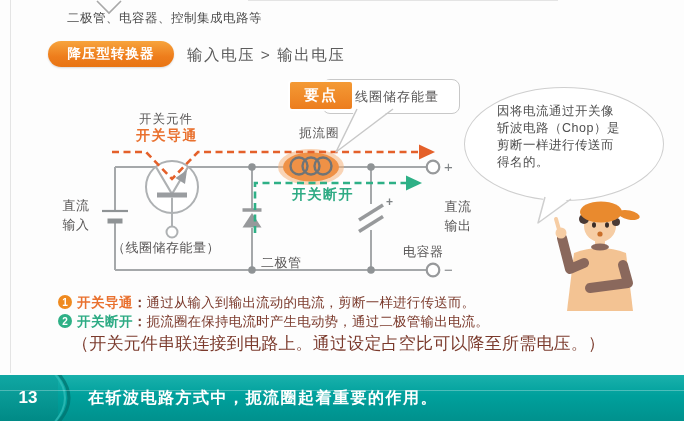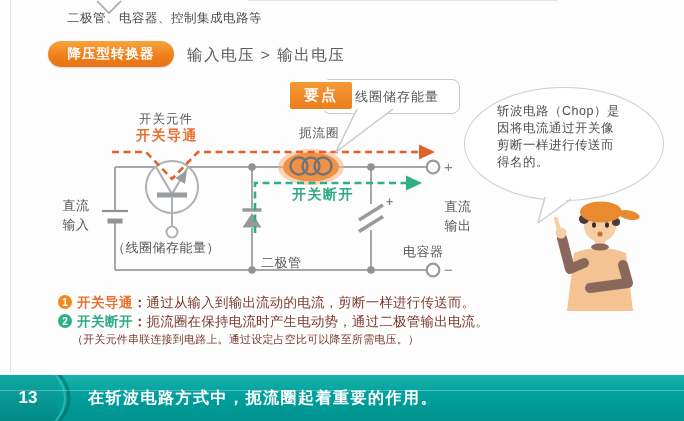--- a/index.html
+++ b/index.html
@@ -52,21 +52,21 @@
 
   
   .note-row{left:58px;display:flex;align-items:flex-start;white-space:nowrap;}
   .bullet{width:14px;height:14px;border-radius:50%;color:#fff;font-size:10px;font-weight:bold;
     display:flex;align-items:center;justify-content:center;margin:1px 5px 0 0;flex:0 0 auto;}
   .b1{background:#ef8a1f;} .b2{background:#2eb086;}
   .note-label{font-size:13.5px;font-weight:bold;letter-spacing:.5px;}
   .t1{color:#e9712f;} .t2{color:#2eab84;}
   .note-colon{color:#7b3a2c;font-weight:bold;font-size:13.5px;}
   .note-text{color:#7b3a2c;font-size:13.5px;letter-spacing:.2px;}
-  .footnote{left:72px;top:332px;color:#7b3a2c;font-size:11px;letter-spacing:.2px;white-space:nowrap;}
+  .footnote{left:72px;top:332px;color:#7b3a2c;font-size:17px;letter-spacing:.2px;white-space:nowrap;}
 
   
   .footer{left:0;top:375px;width:684px;height:46px;
     background:linear-gradient(180deg,#1ab1ac 0%,#00a09c 45%,#00918d 100%);padding-left:32px;}
   .footer-tab{position:absolute;left:0;top:0;width:58px;height:46px;
     background:linear-gradient(180deg,#10a7a3 0%,#008a86 100%);}
   .footer-gloss{position:absolute;left:0;top:15px;width:684px;height:1px;background:rgba(255,255,255,.28);}
   .page-num{position:absolute;left:0;top:0;width:56px;height:46px;display:flex;align-items:center;
     justify-content:center;color:#fff;font-size:17px;font-weight:bold;}
   .footer-text{position:absolute;left:88px;top:0;height:46px;display:flex;align-items:center;
@@ -166,22 +166,22 @@
   <div class="abs layer2 lbl ctrl-note">（线圈储存能量）</div>
   <div class="abs layer2 lbl diode-lbl">二极管</div>
   <div class="abs layer2 lbl cap-lbl">电容器</div>
   <div class="abs layer2 cap-plus">+</div>
   <div class="abs layer2 lbl dc-out">直流输出</div>
   <div class="abs layer2 out-plus">+</div>
   <div class="abs layer2 out-minus">−</div>
 
   <div class="abs layer2 bubble"></div>
   <div class="abs layer2 bubble-lines">
+    <div>因将电流通过开关像</div>
     <div>斩波电路（Chop）是</div>
-    <div>因将电流通过开关像</div>
     <div>剪断一样进行传送而</div>
     <div>得名的。</div>
   </div>
 
   <div class="abs layer2 note-row" style="top:294px;">
     <span class="bullet b1">1</span>
     <span class="note-label t1">开关导通</span>
     <span class="note-colon">：</span>
     <span class="note-text">通过从输入到输出流动的电流，剪断一样进行传送而。</span>
   </div>

